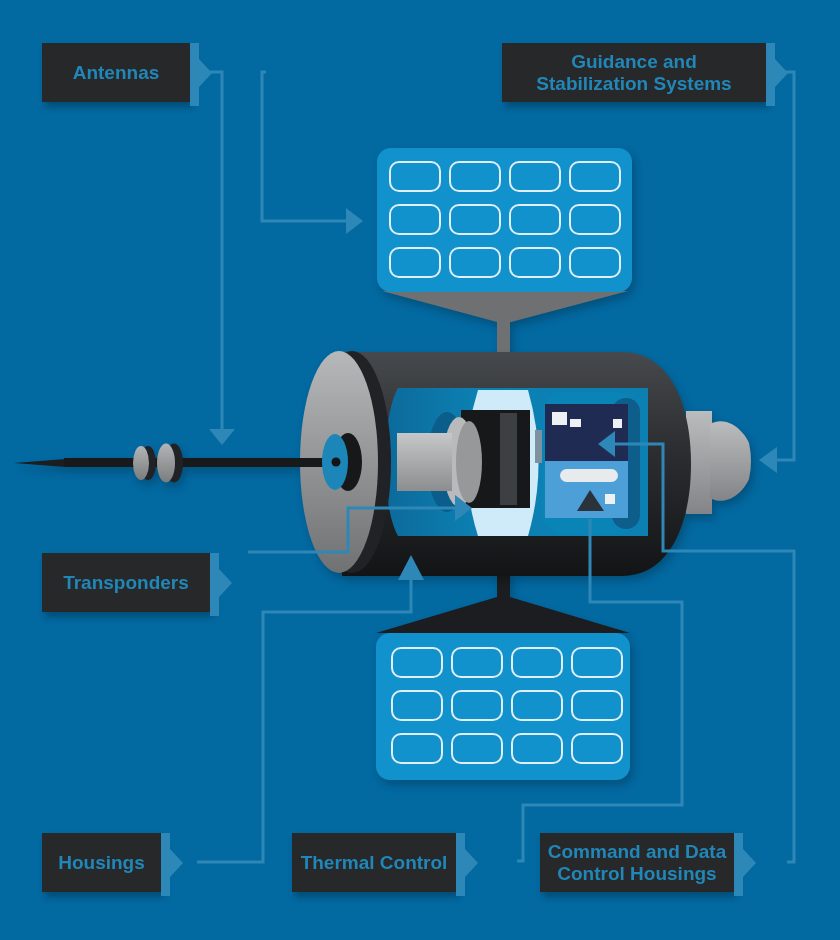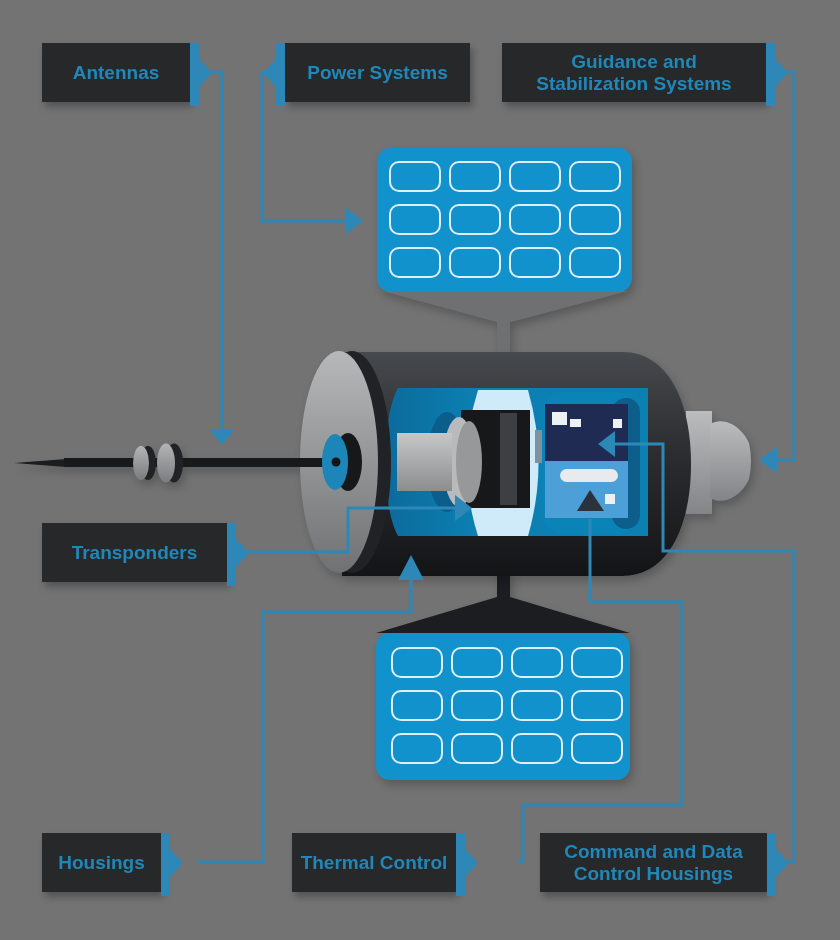--- a/index.html
+++ b/index.html
@@ -1,17 +1,17 @@
 <!DOCTYPE html>
 <html><head>
 <meta charset="utf-8">
 <style>
   html,body{margin:0;padding:0;background:#ffffff;}
   #canvas{
-    position:relative;width:840px;height:940px;background:#737373;overflow:hidden;
+    position:relative;width:840px;height:940px;background:#0369a1;overflow:hidden;
     font-family:"Liberation Sans",sans-serif;
   }
   #art{position:absolute;left:0;top:0;}
   .shadowed{filter:drop-shadow(3px 5px 4px rgba(0,0,0,.22));}
   .callout{
     position:absolute;height:59px;background:#26282a;
     display:flex;align-items:center;justify-content:center;
     box-shadow:3px 5px 7px rgba(0,0,0,.28);
   }
   .callout-text{width:100%;text-align:center;color:#2187b8;font-weight:700;
@@ -176,39 +176,31 @@
 
   <div class="callout side-right" style="left:42px;top:43px;width:148px">
     <div class="callout-text">
       <span>Antennas</span>
 
     </div>
     <span class="tab"></span>
     <span class="pointer"></span>
   </div>
 
-  <div class="callout side-left" style="left:285px;top:43px;width:185px">
-    <div class="callout-text">
-      <span>Power Systems</span>
-
-    </div>
-    <span class="tab"></span>
-    <span class="pointer"></span>
-  </div>
 
   <div class="callout side-right" style="left:502px;top:43px;width:264px">
     <div class="callout-text">
       <span>Guidance and</span>
       <span>Stabilization Systems</span>
     </div>
     <span class="tab"></span>
     <span class="pointer"></span>
   </div>
 
-  <div class="callout side-right" style="left:42px;top:523px;width:185px">
+  <div class="callout side-right" style="left:42px;top:553px;width:168px">
     <div class="callout-text">
       <span>Transponders</span>
 
     </div>
     <span class="tab"></span>
     <span class="pointer"></span>
   </div>
 
   <div class="callout side-right" style="left:42px;top:833px;width:119px">
     <div class="callout-text">
@@ -220,21 +212,21 @@
   </div>
 
   <div class="callout side-right" style="left:292px;top:833px;width:164px">
     <div class="callout-text">
       <span>Thermal Control</span>
     </div>
     <span class="tab"></span>
     <span class="pointer"></span>
   </div>
 
-  <div class="callout side-right" style="left:540px;top:833px;width:227px">
+  <div class="callout side-right" style="left:540px;top:833px;width:194px">
     <div class="callout-text">
       <span>Command and Data</span>
       <span>Control Housings</span>
     </div>
     <span class="tab"></span>
     <span class="pointer"></span>
   </div>
 
 </div>
 

